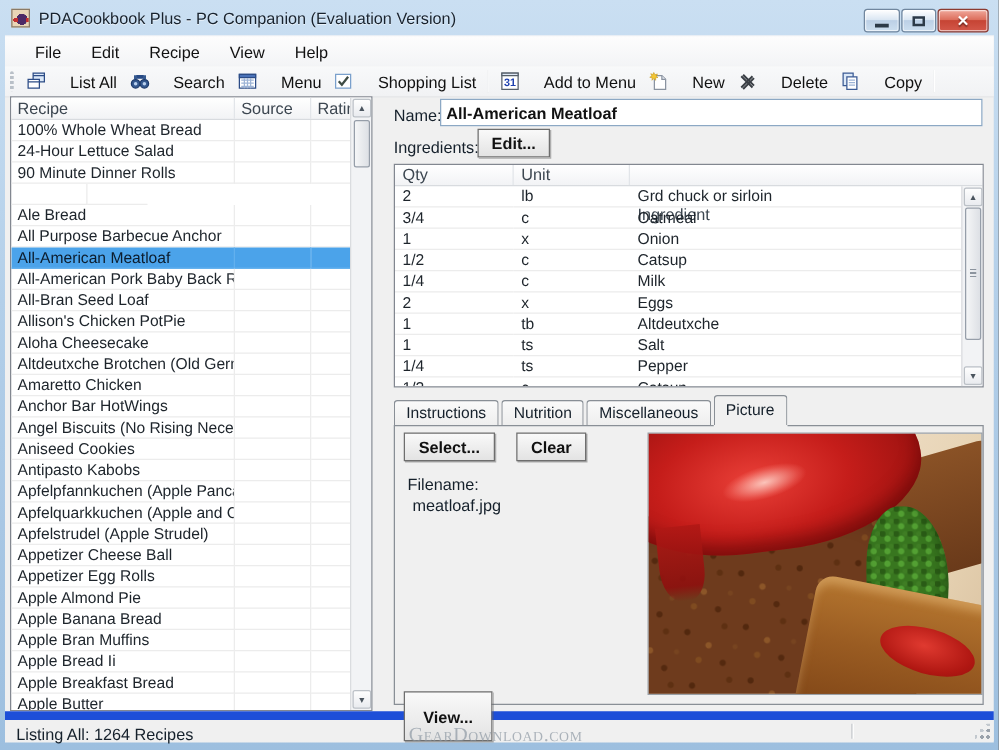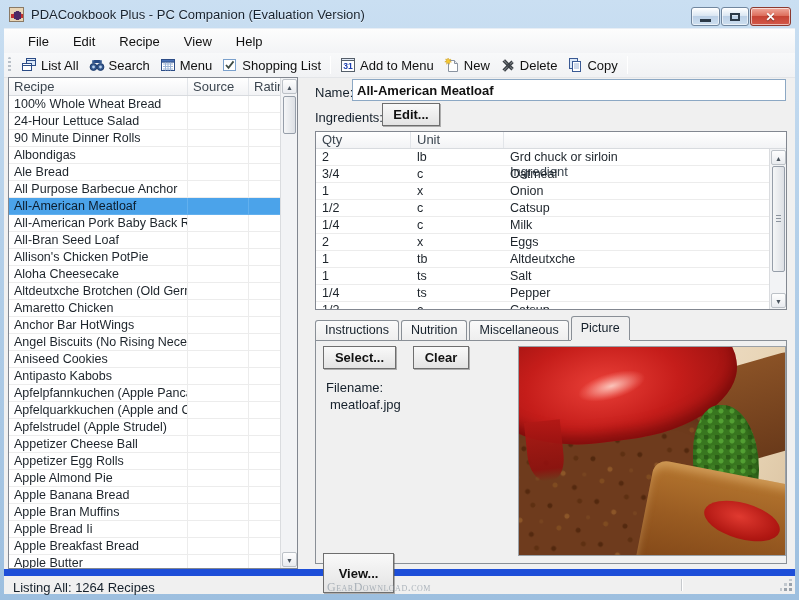--- a/index.html
+++ b/index.html
@@ -42,21 +42,21 @@
     padding-left:12px; }
   .menu-item{ padding:4px 12px; cursor:default; }
 
   
   .toolbar{ position:absolute; left:0; top:24px; width:791px; height:25px;
     background:linear-gradient(#f8f9fa,#f1f2f4); border-bottom:1px solid #e3e5e8;
     display:flex; align-items:center; }
   .tb-grip{ width:3px; height:16px; margin:0 5px 0 4px;
     background:repeating-linear-gradient(180deg,#b9c0c8 0 2px,transparent 2px 4px);
     border-radius:2px; }
-  .tool-btn{ display:flex; align-items:center; gap:4px; padding:2px 5px; border-radius:2px; cursor:default;justify-content:flex-end; }
+  .tool-btn{ display:flex; align-items:center; gap:19px; padding:2px 5px; border-radius:2px; cursor:default;justify-content:flex-end; }
   .tool-btn svg{ display:block; }
   .tb-sep{ width:1px; height:18px; background:#d2d5d9; border-right:1px solid #fff; margin:0 4px; }
 
   
   .recipe-list{ position:absolute; left:4px; top:48px; width:290px; height:492px;
     background:#fff; border:1px solid #828790; overflow:hidden; }
   .list-header{ display:flex; height:18px;
     background:linear-gradient(#ffffff,#f2f3f5); border-bottom:1px solid #d8dbdf;
     color:#3c4650; }
   .lh-cell{ padding:1px 0 0 5px; border-right:1px solid #e2e5e9; overflow:hidden; white-space:nowrap; }
@@ -90,21 +90,21 @@
     background:
       radial-gradient(circle 1.5px at 10.5px 10.5px,#9aa2ab 95%,transparent),
       radial-gradient(circle 1.5px at 10.5px 5.5px,#9aa2ab 95%,transparent),
       radial-gradient(circle 1.5px at 5.5px 10.5px,#9aa2ab 95%,transparent),
       radial-gradient(circle 1.5px at 10.5px 0.5px,#c2c8ce 95%,transparent),
       radial-gradient(circle 1.5px at 0.5px 10.5px,#c2c8ce 95%,transparent),
       radial-gradient(circle 1.5px at 5.5px 5.5px,#c2c8ce 95%,transparent); }
 
   .watermark{ position:absolute; left:327px; top:580px; z-index:20;
     font-family:"Liberation Serif", serif; font-variant:small-caps;
-    font-size:12px; letter-spacing:.5px; color:#8e99a4; opacity:.7; }
+    font-size:16px; letter-spacing:.5px; color:#8e99a4; opacity:.7; }
 
   
   .lbl{ position:absolute; color:#15202b; }
   .name-label{ left:315px; top:85px; }
   .name-input{ position:absolute; left:352px; top:79px; width:434px; height:22px;
     border:1px solid #8ca8c4; background:#fff; font-family:inherit;
     font-size:13px; font-weight:bold; color:#111; padding:0 4px; }
   .ing-label{ left:315px; top:110px; }
 
   .w-btn{ position:absolute; background:linear-gradient(#f9f9f9,#ececec 60%,#e3e3e3);
@@ -327,21 +327,20 @@
             <div class="rcell rc-rating"></div>
           </div>
 
           <div class="rrow">
             <div class="rcell rc-name">90 Minute Dinner Rolls</div>
             <div class="rcell rc-source"></div>
             <div class="rcell rc-rating"></div>
           </div>
 
           <div class="rrow">
-            <div class="rcell rc-name">Albondigas</div>
             <div class="rcell rc-source"></div>
             <div class="rcell rc-rating"></div>
           </div>
 
           <div class="rrow">
             <div class="rcell rc-name">Ale Bread</div>
             <div class="rcell rc-source"></div>
             <div class="rcell rc-rating"></div>
           </div>
 

